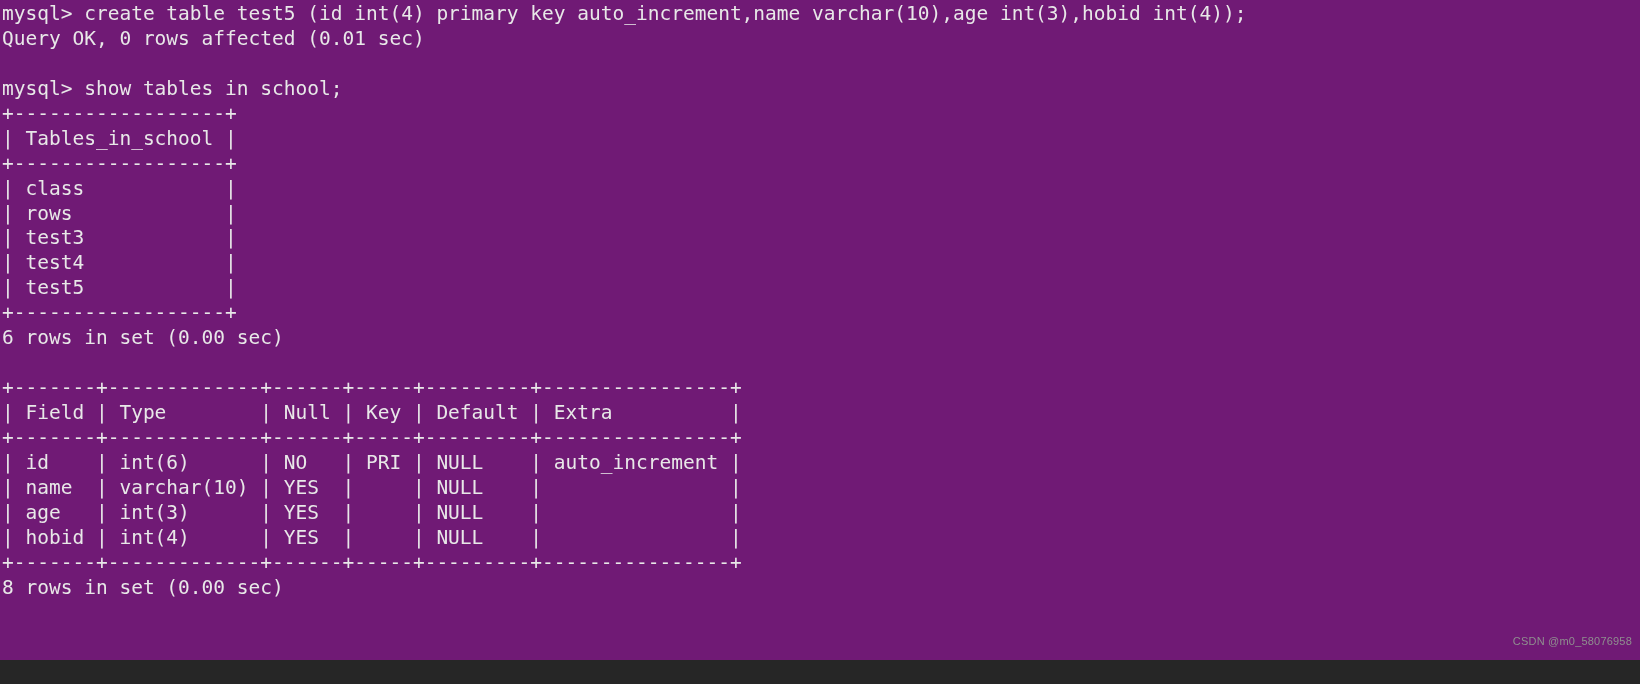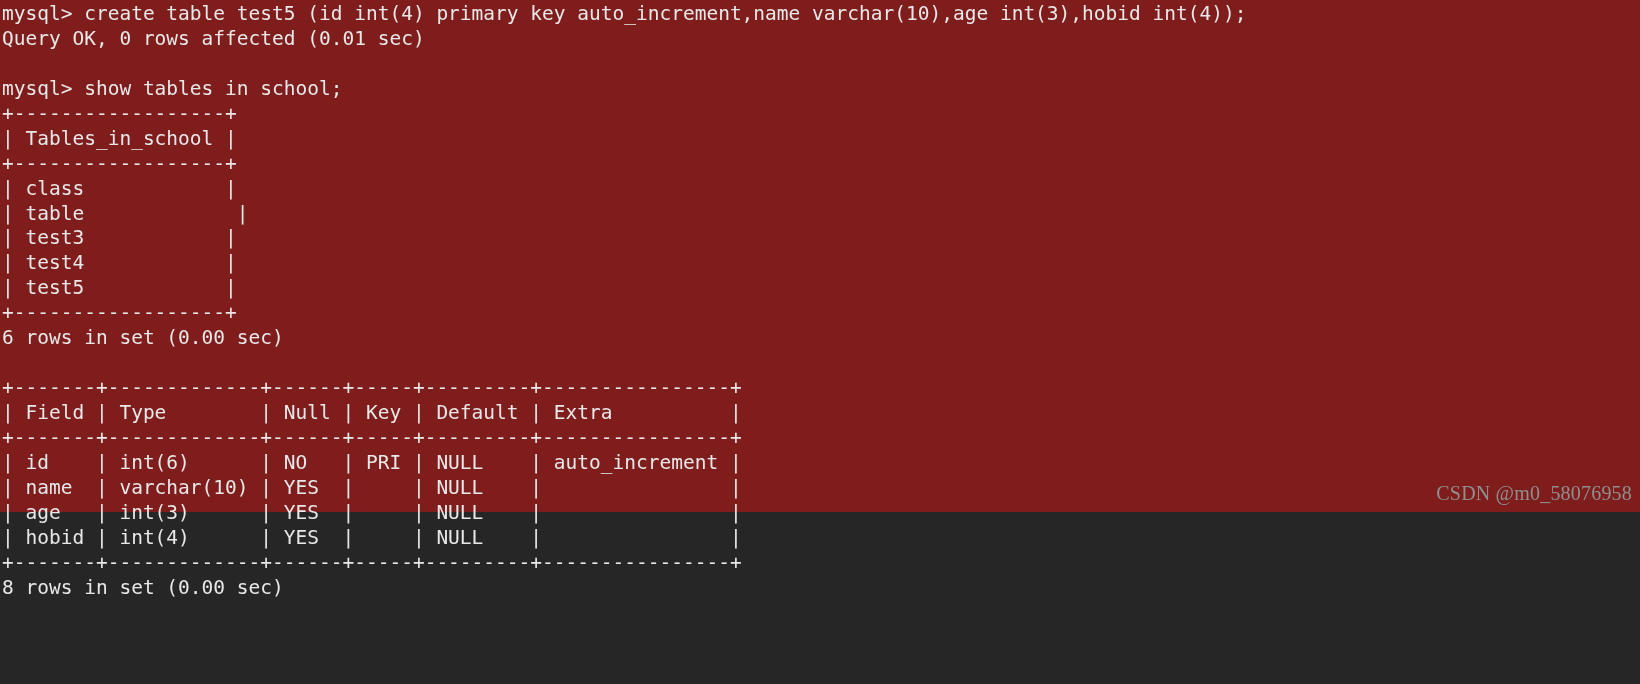--- a/index.html
+++ b/index.html
@@ -9,22 +9,22 @@
     background: #262626;
   }
   body {
     width: 1640px;
     height: 684px;
     overflow: hidden;
   }
   #terminal {
     position: relative;
     width: 1640px;
-    height: 512px;
-    background: #7f1d1d;
+    height: 660px;
+    background: #701a75;
     color: #e8e8e8;
     font-family: "DejaVu Sans Mono", "Liberation Mono", monospace;
     font-size: 19.5px;
     line-height: 24.95px;
     letter-spacing: 0px;
     padding: 2px 0 0 2px;
     box-sizing: border-box;
   }
   .term-line {
     white-space: pre;
@@ -36,41 +36,41 @@
     margin: 0;
     padding: 0;
   }
   .term-line.blank {
     color: transparent;
   }
   #watermark {
     position: absolute;
     right: 8px;
     bottom: 6px;
-    font-family: Liberation Serif, serif;
-    font-size: 20px;
+    font-family: Liberation Sans, sans-serif;
+    font-size: 11px;
     color: #8f8f8f;
     letter-spacing: 0.2px;
     white-space: pre;
   }
 </style>
 </head>
 <body>
 
 <div id="terminal">
 
   <div class="term-line">mysql&gt; create table test5 (id int(4) primary key auto_increment,name varchar(10),age int(3),hobid int(4));</div>
   <div class="term-line">Query OK, 0 rows affected (0.01 sec)</div>
   <div class="term-line blank"></div>
   <div class="term-line">mysql&gt; show tables in school;</div>
   <div class="term-line">+------------------+</div>
   <div class="term-line">| Tables_in_school |</div>
   <div class="term-line">+------------------+</div>
   <div class="term-line">| class            |</div>
-  <div class="term-line">| table             |</div>
+  <div class="term-line">| rows             |</div>
   <div class="term-line">| test3            |</div>
   <div class="term-line">| test4            |</div>
   <div class="term-line">| test5            |</div>
   <div class="term-line">+------------------+</div>
   <div class="term-line">6 rows in set (0.00 sec)</div>
   <div class="term-line blank"></div>
   <div class="term-line">+-------+-------------+------+-----+---------+----------------+</div>
   <div class="term-line">| Field | Type        | Null | Key | Default | Extra          |</div>
   <div class="term-line">+-------+-------------+------+-----+---------+----------------+</div>
   <div class="term-line">| id    | int(6)      | NO   | PRI | NULL    | auto_increment |</div>

